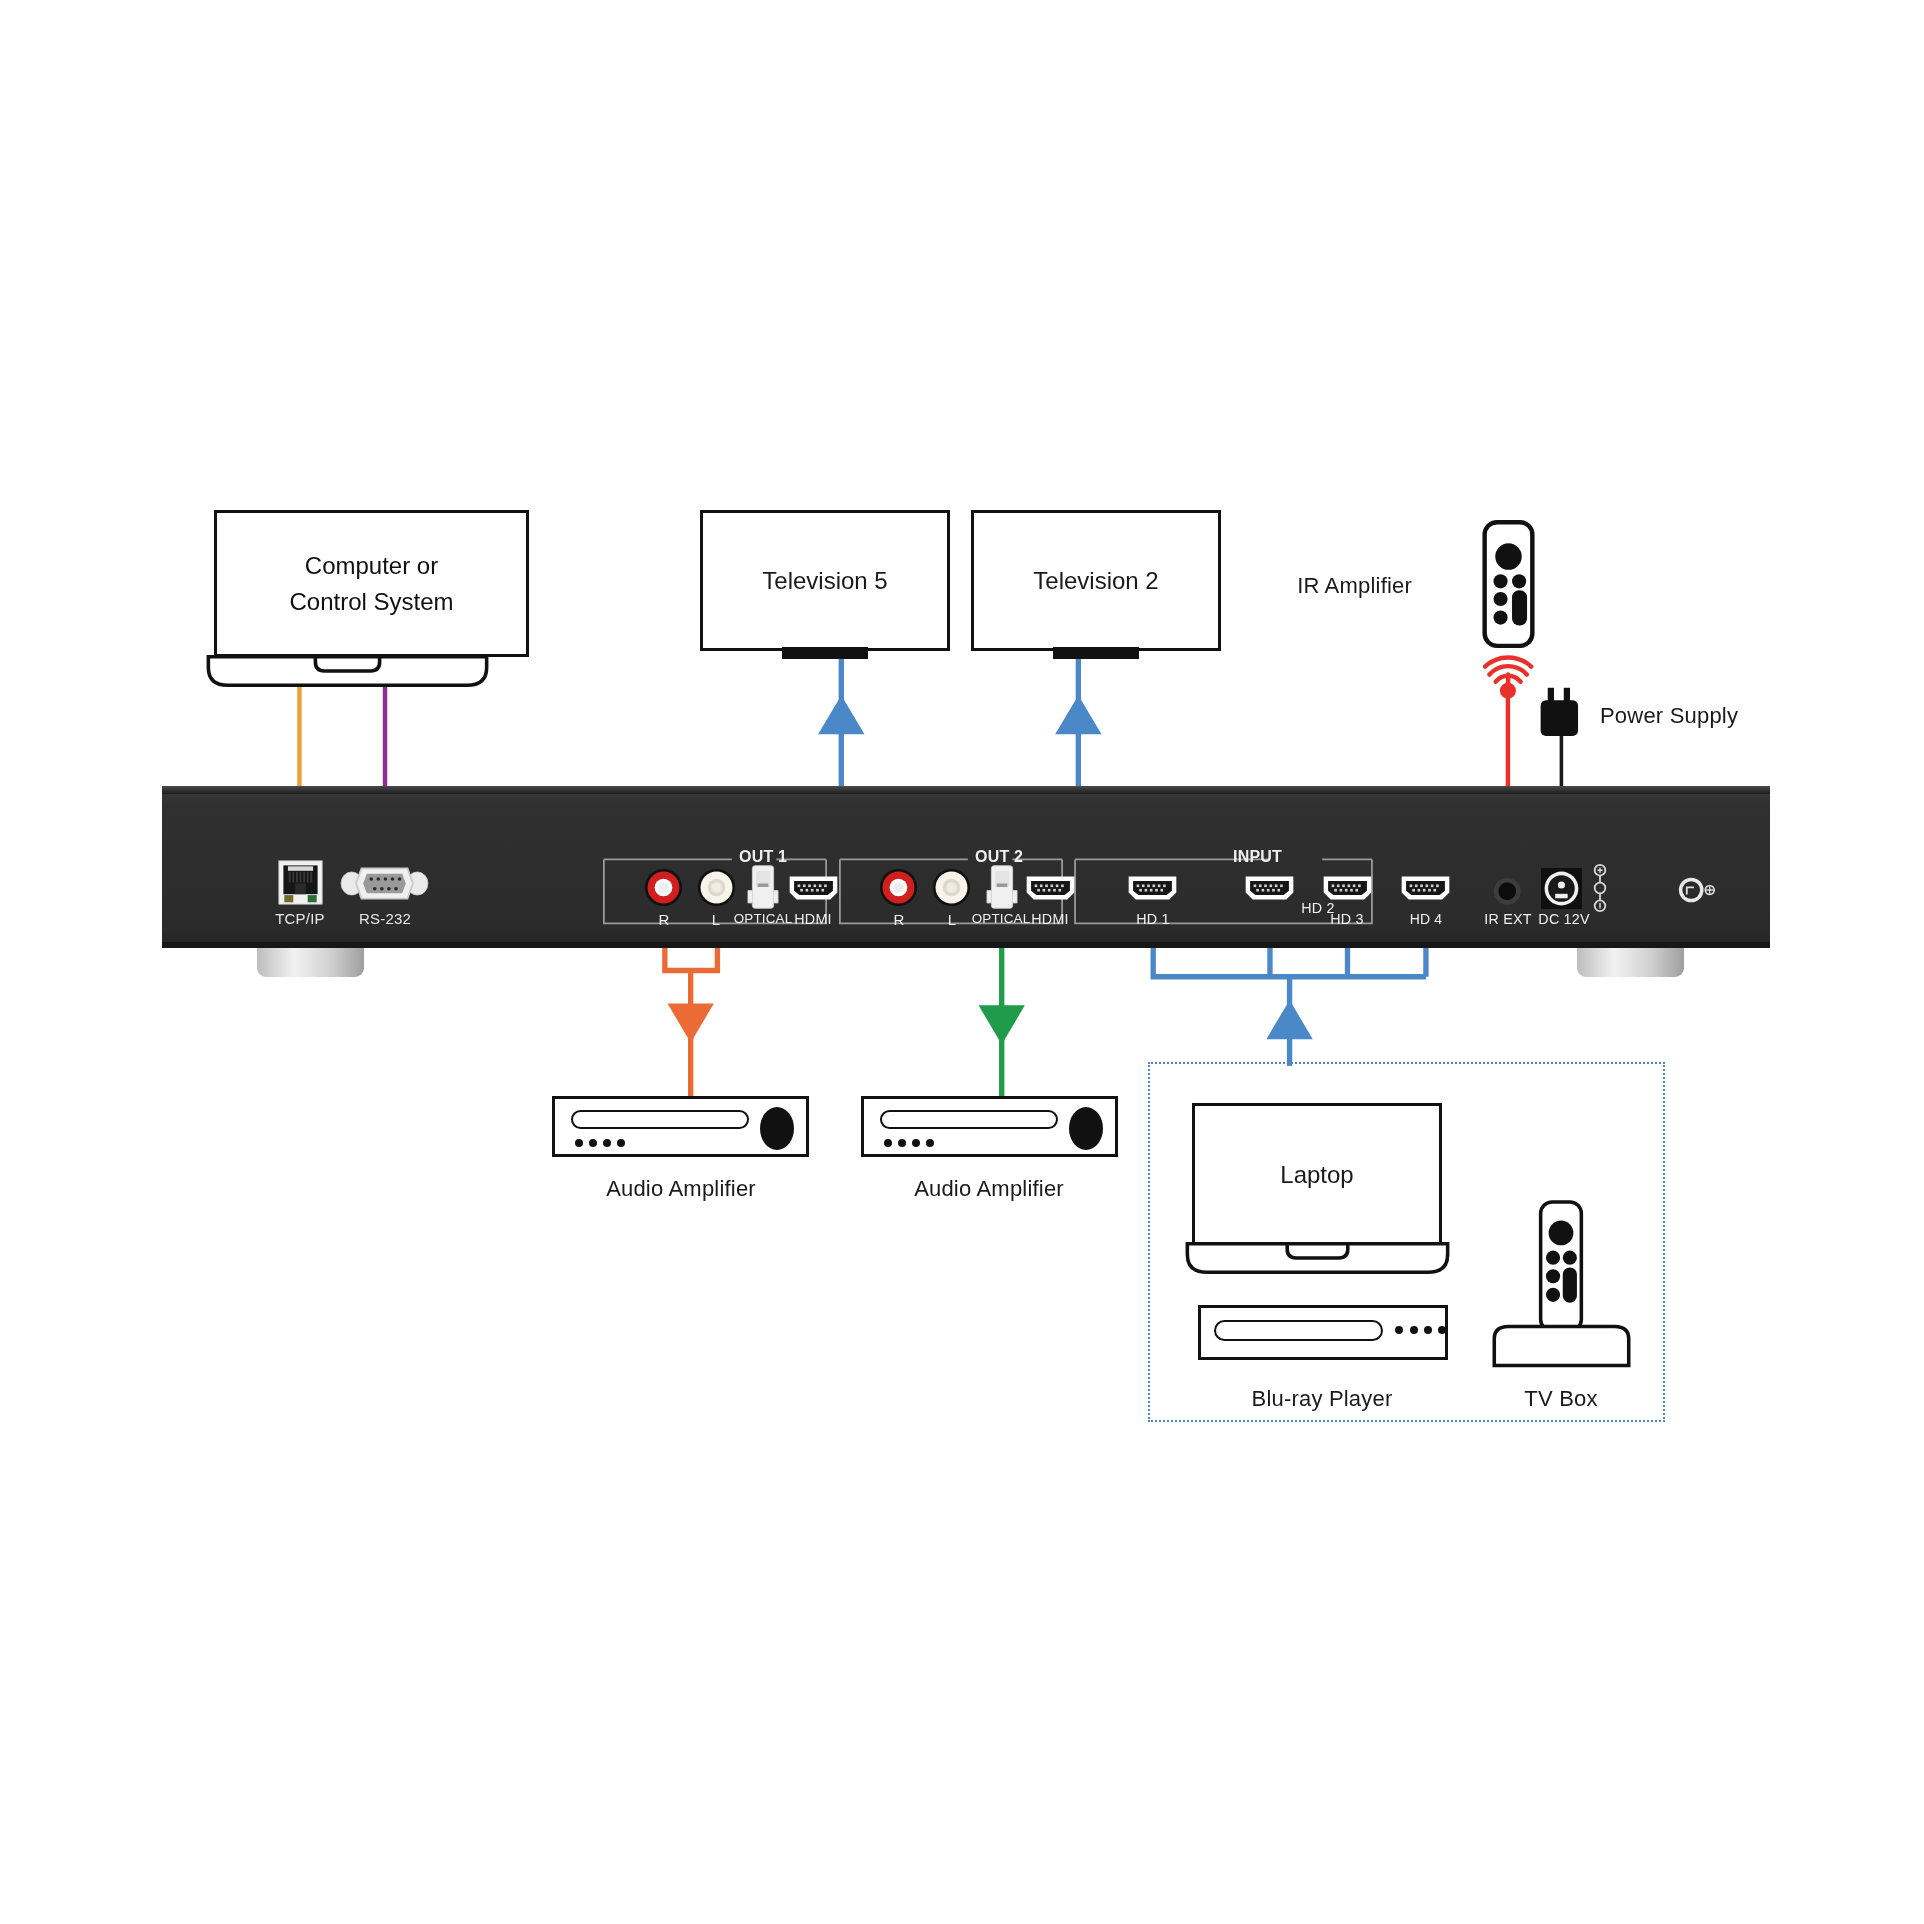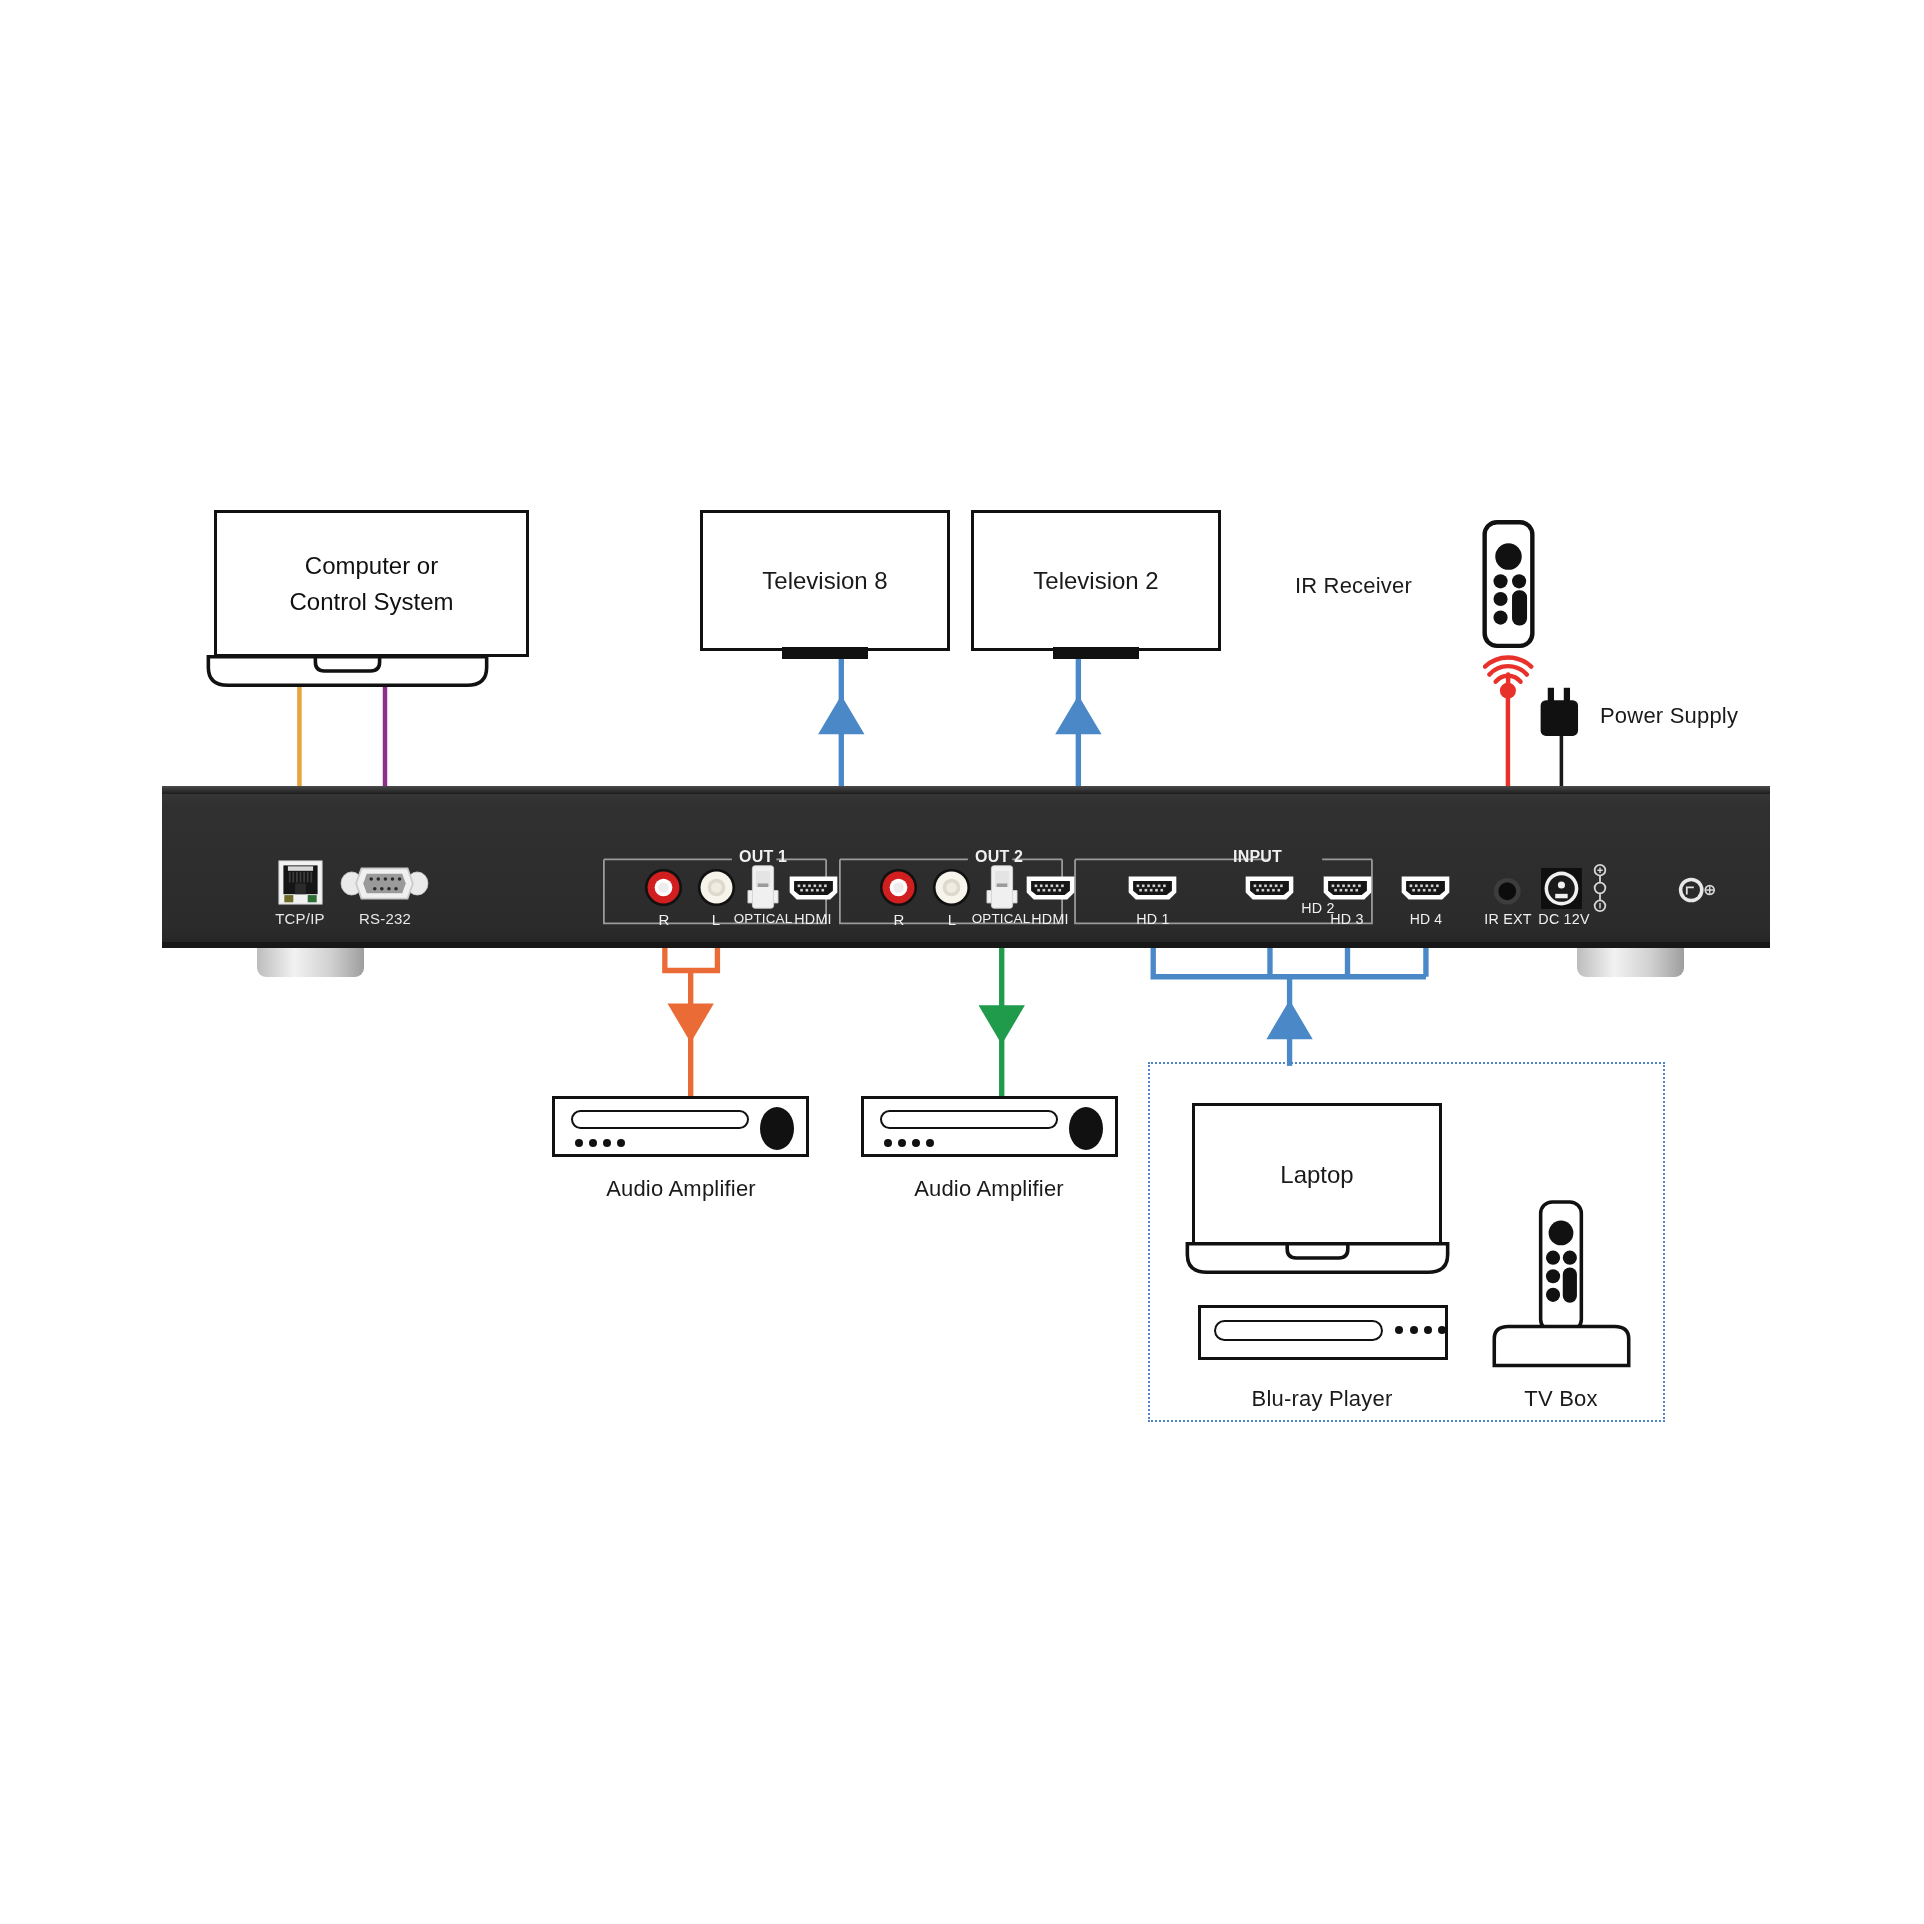--- a/index.html
+++ b/index.html
@@ -63,30 +63,30 @@
       <div style="font-size:24px;">Computer or</div>
       <div style="font-size:24px;">Control System</div>
     </div>
   </div>
   <svg class="abs" style="left:203px;top:653px;" width="289" height="36" viewBox="0 0 324 40">
     <path d="M6,4 H318 V16 Q318,36 296,36 H28 Q6,36 6,16 Z" fill="#fff" stroke="#111" stroke-width="4"></path>
     <path d="M126,4 H198 V10 Q198,20 188,20 H136 Q126,20 126,10 Z" fill="#fff" stroke="#111" stroke-width="4"></path>
   </svg>
 
   <div class="screen" style="left:700px;top:510px;width:250px;height:141px;">
-    <div class="cap">Television 8</div>
+    <div class="cap">Television 5</div>
   </div>
   <div class="tvfoot" style="left:782px;top:647px;width:86px;height:11.6px;"></div>
 
   <div class="screen" style="left:971px;top:510px;width:250px;height:141px;">
     <div class="cap">Television 2</div>
   </div>
   <div class="tvfoot" style="left:1053px;top:647px;width:86px;height:11.6px;"></div>
 
-  <div class="lbl c" style="left:1412px;top:573px;transform:translate(-100%,0);">IR Receiver</div>
+  <div class="lbl c" style="left:1412px;top:573px;transform:translate(-100%,0);">IR Amplifier</div>
   <svg class="abs" style="left:1482px;top:519px;" width="53" height="130" viewBox="0 0 60 146">
     <rect x="3" y="3" width="54" height="140" rx="14" fill="#fff" stroke="#111" stroke-width="5"></rect>
     <circle cx="30" cy="42" r="15" fill="#111"></circle>
     <circle cx="21" cy="70" r="8" fill="#111"></circle>
     <circle cx="42" cy="70" r="8" fill="#111"></circle>
     <circle cx="21" cy="90" r="8" fill="#111"></circle>
     <circle cx="21" cy="111" r="8" fill="#111"></circle>
     <rect x="34" y="80" width="17" height="40" rx="8" fill="#111"></rect>
   </svg>
   <svg class="abs" style="left:1483px;top:655px;" width="52" height="32" viewBox="0 0 58 36">

